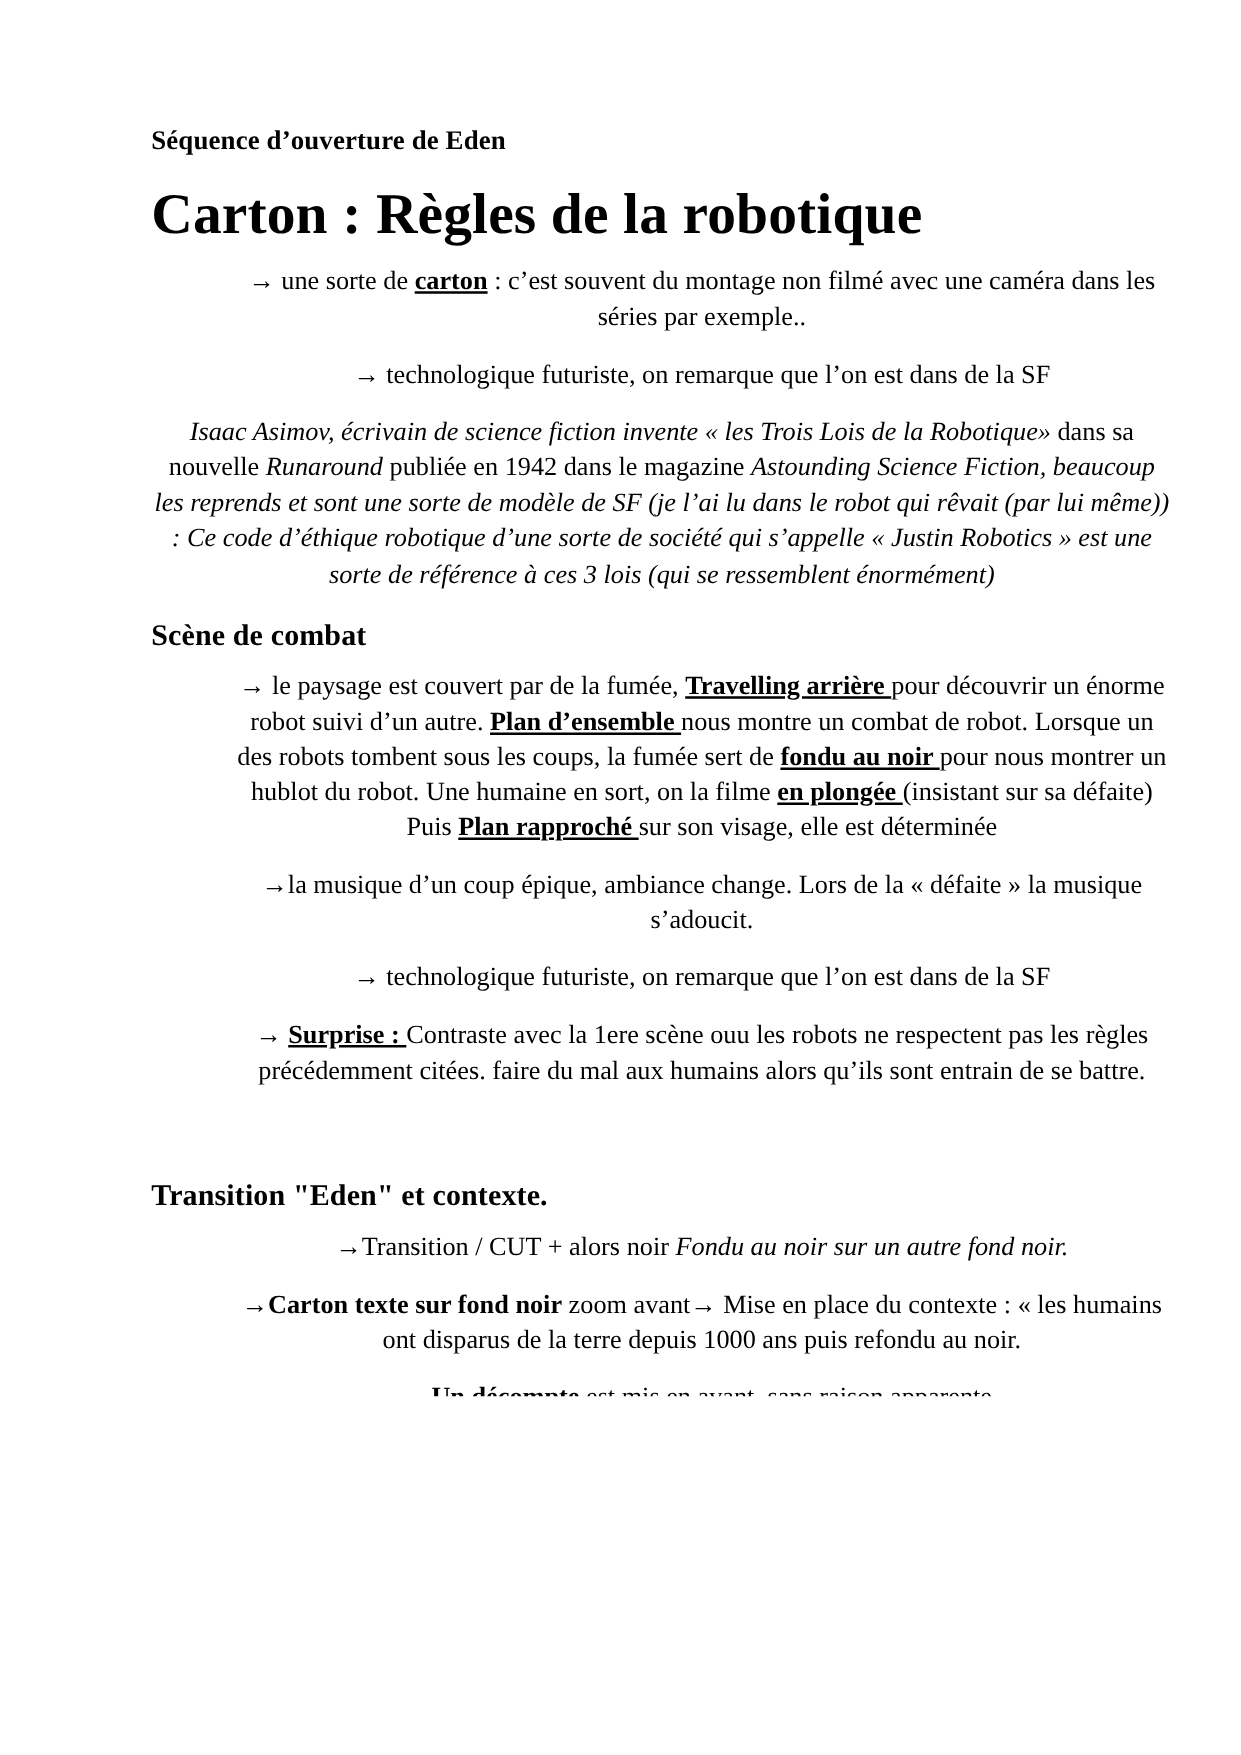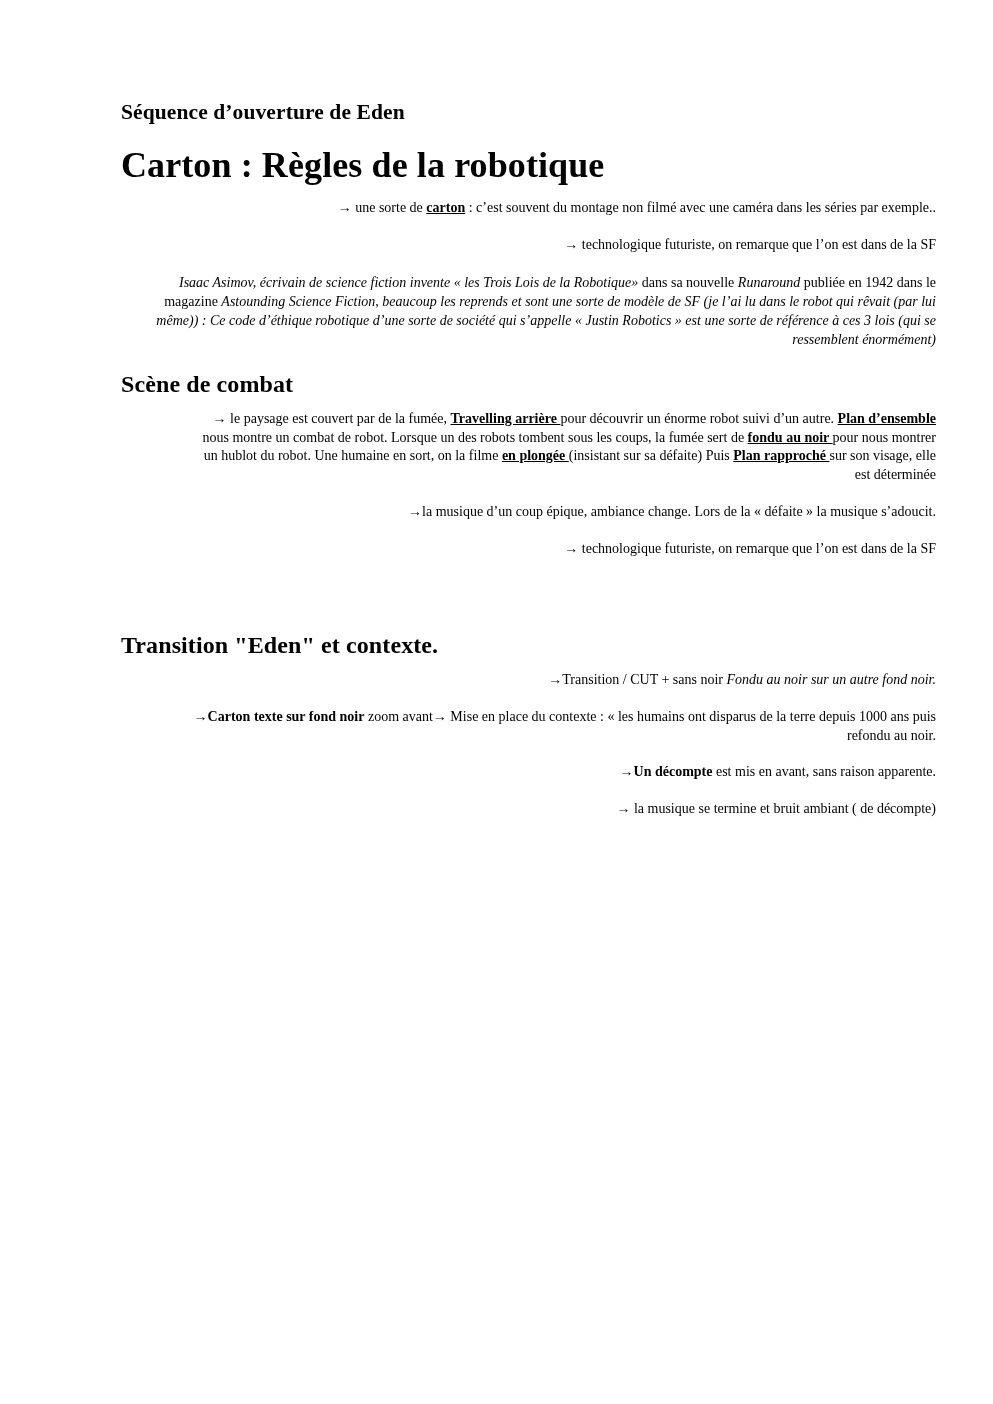--- a/index.html
+++ b/index.html
@@ -34,40 +34,40 @@
 
   
   h1.doc-h3 {
     font-size: 21.5px;
     font-weight: bold;
     line-height: 1.16;
     margin: 0 0 20px 0;
     letter-spacing: 0.1px;
   }
   h1.doc-h1 {
-    font-size: 36px;
+    font-size: 46px;
     font-weight: bold;
     line-height: 1.12;
     margin: 0 0 14px 0;
     letter-spacing: 0.1px;
   }
   h1.doc-h2 {
     font-size: 24px;
     font-weight: bold;
     line-height: 1.12;
     margin: 0 0 12px 0;
     letter-spacing: 0.1px;
   }
 
   
   p.body {
-    font-size: 14px;
+    font-size: 21px;
     line-height: 1.34;
     margin: 0 0 18px 0;
-    text-align: right;
+    text-align: center;
   }
   p.indent {
     margin-left: 66px;
     width: 749px;
   }
   p.flush {
     margin-left: 2px;
     width: 813px;
   }
   p.italic-block {
@@ -105,26 +105,27 @@
       </div>
     <div>
         <p class="body flush italic-block"><span class="i">Isaac Asimov, écrivain de science fiction invente « les Trois Lois de la Robotique»</span><span class="roman"> dans sa nouvelle </span><span class="i">Runaround</span><span class="roman"> publiée en 1942 dans le magazine </span><span class="i">Astounding Science Fiction, beaucoup les reprends et sont une sorte de modèle de SF (je l’ai lu dans le robot qui rêvait (par lui même))  : Ce code d’éthique robotique d’une sorte de société qui s’appelle «  Justin Robotics  » est une sorte de référence à ces 3 lois (qui se ressemblent énormément)</span></p>
       </div>
 
     <h1 class="doc-h2">Scène de combat</h1>
     <div>
         <p class="body indent"><span class="arrow-sp">→ </span><span>le paysage est couvert par de la fumée, </span><span class="bu">Travelling arrière </span><span>pour découvrir un énorme robot suivi d’un autre. </span><span class="bu">Plan d’ensemble </span><span> nous montre un combat de robot. Lorsque un des robots tombent sous les coups, la fumée sert de </span><span class="bu">fondu au noir </span><span>pour nous montrer un hublot du robot. Une humaine en sort, on la filme </span><span class="bu">en plongée </span><span> (insistant sur sa défaite) Puis </span><span class="bu">Plan rapproché </span><span> sur son visage, elle est déterminée</span></p>
         <p class="body indent"><span class="arrow-tight">→</span><span>la musique d’un coup épique, ambiance change. Lors de la « défaite »  la musique s’adoucit.</span></p>
         <p class="body indent"><span class="arrow-sp">→ </span><span>technologique futuriste, on remarque que l’on est dans de la SF</span></p>
+        <p class="body indent"><span class="arrow-sp">→ </span><span class="bu">Surprise : </span><span>Contraste avec la 1ere scène ouu les robots ne respectent pas les règles précédemment citées. faire du mal aux humains alors qu’ils sont entrain de se battre.</span></p>
       </div>
 
     <div class="spacer-para"></div>
 
     <h1 class="doc-h2">Transition "Eden" et contexte.</h1>
     <div>
-        <p class="body indent"><span class="arrow-tight">→</span><span>Transition / CUT + sans noir </span><span class="i">Fondu au noir sur un autre fond noir.</span></p>
+        <p class="body indent"><span class="arrow-tight">→</span><span>Transition / CUT + alors noir </span><span class="i">Fondu au noir sur un autre fond noir.</span></p>
         <p class="body indent"><span class="arrow-tight">→</span><span class="b">Carton texte sur fond noir</span><span> zoom avant→ Mise en place du contexte : «  les humains ont disparus de la terre depuis 1000 ans puis refondu au noir.</span></p>
         <p class="body indent"><span class="arrow-tight">→</span><span class="b">Un décompte</span><span> est mis en avant, sans raison apparente.</span></p>
         <p class="body indent"><span class="arrow-sp">→ </span><span>la musique se termine et bruit ambiant ( de décompte)</span></p>
       </div>
 
   </div>
 </div>
 
 </body></html>

